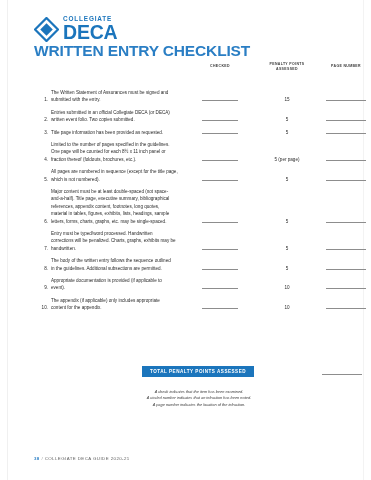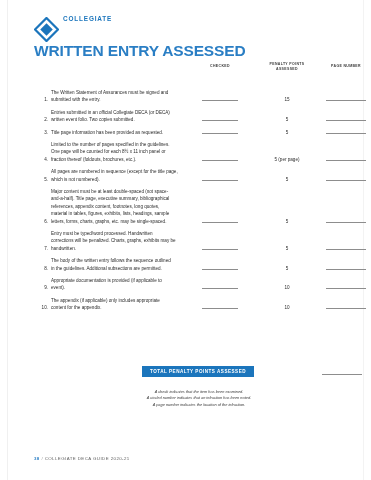--- a/index.html
+++ b/index.html
@@ -220,25 +220,26 @@
   <div class="inner">
 
     <div class="logo-block">
       <div class="logo-row">
         <svg class="diamond" viewBox="0 0 100 100">
           <path d="M50 4 L96 50 L50 96 L4 50 Z" fill="none" stroke="#1b75bc" stroke-width="9"></path>
           <path d="M50 25 L75 50 L50 75 L25 50 Z" fill="#1b75bc"></path>
         </svg>
         <div class="logo-words">
           <span class="logo-collegiate">COLLEGIATE</span>
+          <span class="logo-deca">DECA</span>
         </div>
       </div>
     </div>
 
-    <div class="page-title">WRITTEN ENTRY ASSESSED</div>
+    <div class="page-title">WRITTEN ENTRY CHECKLIST</div>
 
     <div class="table">
 
       <div class="col-headers">
         <div class="col-head checked">CHECKED</div>
         <div class="col-head penalty">
           <div>PENALTY POINTS</div>
           <div>ASSESSED</div>
         </div>
         <div class="col-head pagenum">PAGE NUMBER</div>

